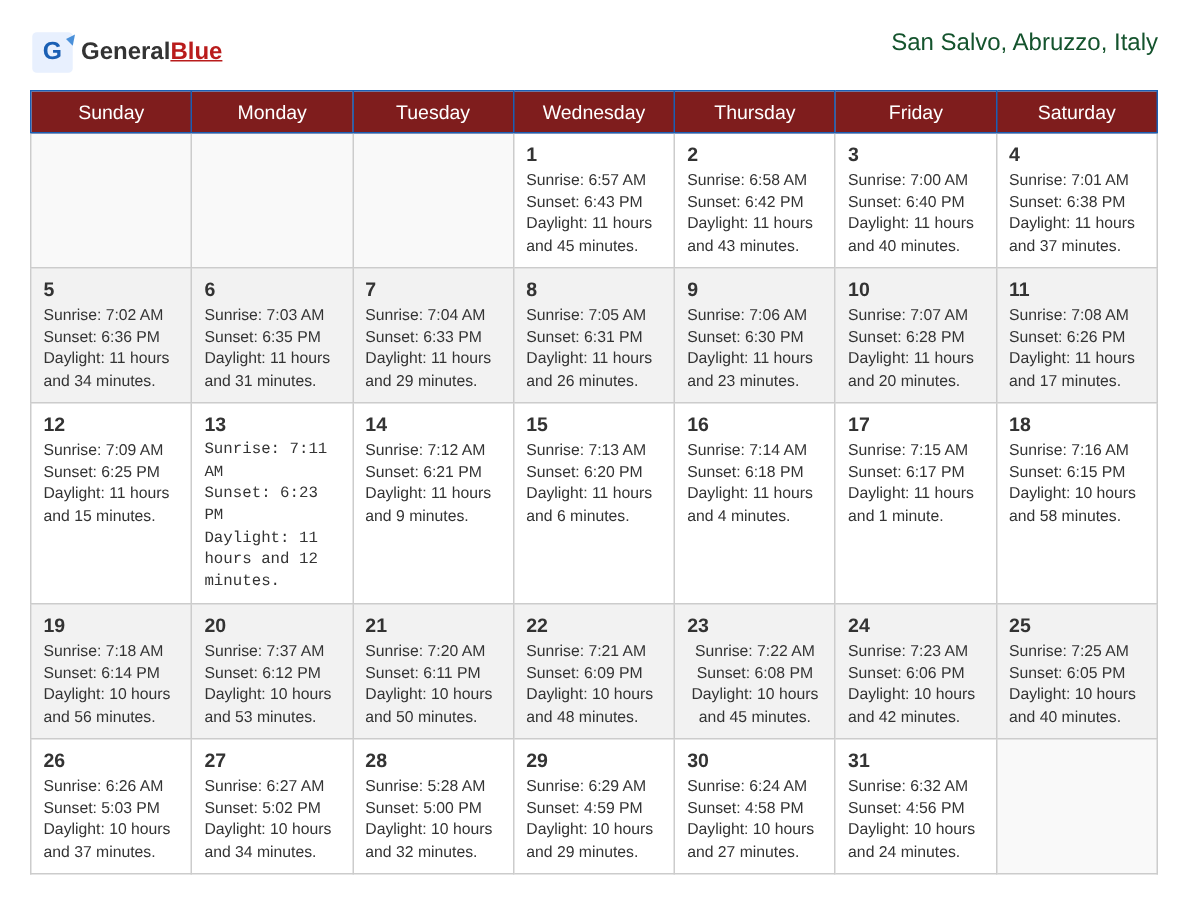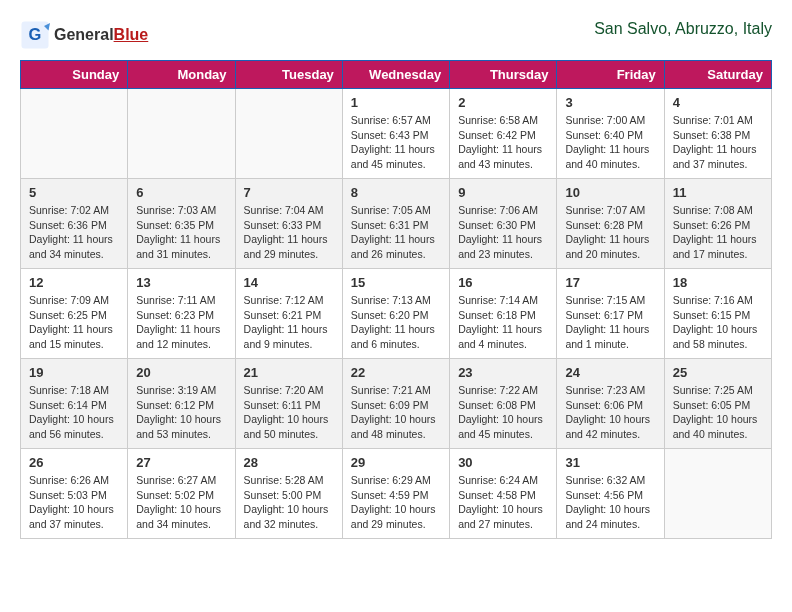--- a/index.html
+++ b/index.html
@@ -36,26 +36,26 @@
     .location-title {
       font-size: 16px;
       color: #14532d;
     }
     .calendar {
       width: 100%;
       border-collapse: collapse;
       border: 1px solid #ccc;
     }
     .calendar th {
-      background-color: #be185d;
+      background-color: #7f1d1d;
       color: white;
-      text-align: right;
+      text-align: center;
       padding: 6px 8px;
       font-size: 13px;
-      font-weight: bold;
+      font-weight: normal;
       border: 1px solid #1a5fb4;
     }
     .calendar td {
       vertical-align: top;
       padding: 6px 8px;
       border: 1px solid #ccc;
       font-size: 11px;
       color: #333;
       width: calc(100% / 7);
       min-height: 90px;
@@ -189,21 +189,21 @@
       </tr>
       <tr>
         <td>
           <div class="day-number">12</div>
           <div class="day-info" style="white-space: pre-line;">Sunrise: 7:09 AM
 Sunset: 6:25 PM
 Daylight: 11 hours and 15 minutes.</div>
         </td>
         <td>
           <div class="day-number">13</div>
-          <div class="day-info" style="white-space: pre-line;">Sunrise: 7:11 AM
+          <div class="day-info" style="white-space: pre-line; font-family: Liberation Mono, monospace;">Sunrise: 7:11 AM
 Sunset: 6:23 PM
 Daylight: 11 hours and 12 minutes.</div>
         </td>
         <td>
           <div class="day-number">14</div>
           <div class="day-info" style="white-space: pre-line;">Sunrise: 7:12 AM
 Sunset: 6:21 PM
 Daylight: 11 hours and 9 minutes.</div>
         </td>
         <td>
@@ -233,39 +233,39 @@
       </tr>
       <tr class="row-alt">
         <td>
           <div class="day-number">19</div>
           <div class="day-info" style="white-space: pre-line;">Sunrise: 7:18 AM
 Sunset: 6:14 PM
 Daylight: 10 hours and 56 minutes.</div>
         </td>
         <td>
           <div class="day-number">20</div>
-          <div class="day-info" style="white-space: pre-line;">Sunrise: 3:19 AM
+          <div class="day-info" style="white-space: pre-line;">Sunrise: 7:37 AM
 Sunset: 6:12 PM
 Daylight: 10 hours and 53 minutes.</div>
         </td>
         <td>
           <div class="day-number">21</div>
           <div class="day-info" style="white-space: pre-line;">Sunrise: 7:20 AM
 Sunset: 6:11 PM
 Daylight: 10 hours and 50 minutes.</div>
         </td>
         <td>
           <div class="day-number">22</div>
           <div class="day-info" style="white-space: pre-line;">Sunrise: 7:21 AM
 Sunset: 6:09 PM
 Daylight: 10 hours and 48 minutes.</div>
         </td>
         <td>
           <div class="day-number">23</div>
-          <div class="day-info" style="white-space: pre-line;">Sunrise: 7:22 AM
+          <div class="day-info" style="white-space: pre-line; text-align: center;">Sunrise: 7:22 AM
 Sunset: 6:08 PM
 Daylight: 10 hours and 45 minutes.</div>
         </td>
         <td>
           <div class="day-number">24</div>
           <div class="day-info" style="white-space: pre-line;">Sunrise: 7:23 AM
 Sunset: 6:06 PM
 Daylight: 10 hours and 42 minutes.</div>
         </td>
         <td>

